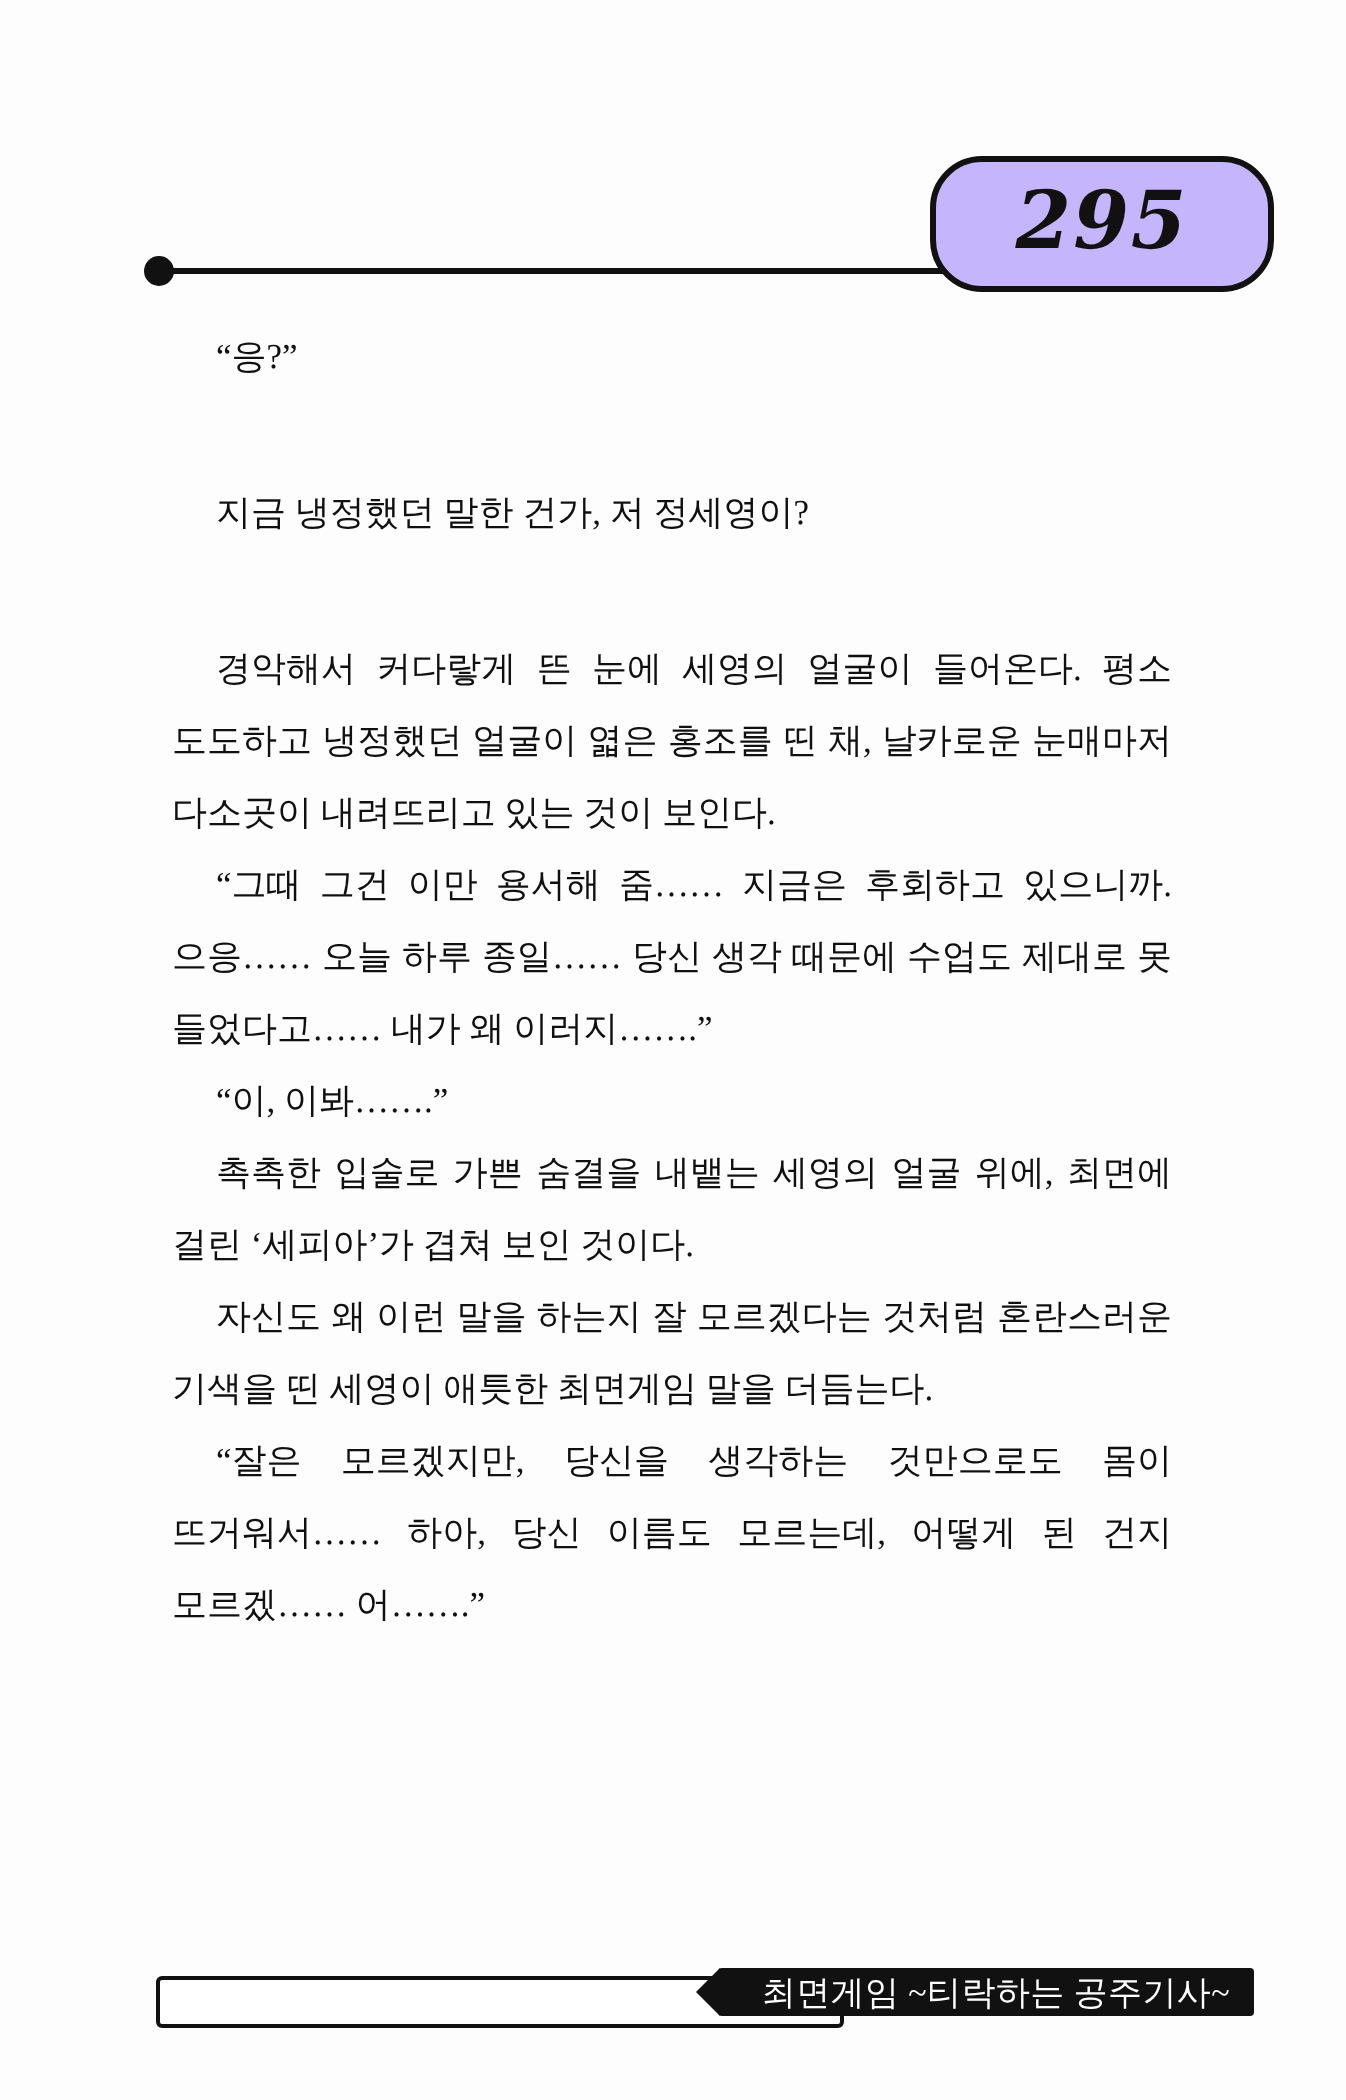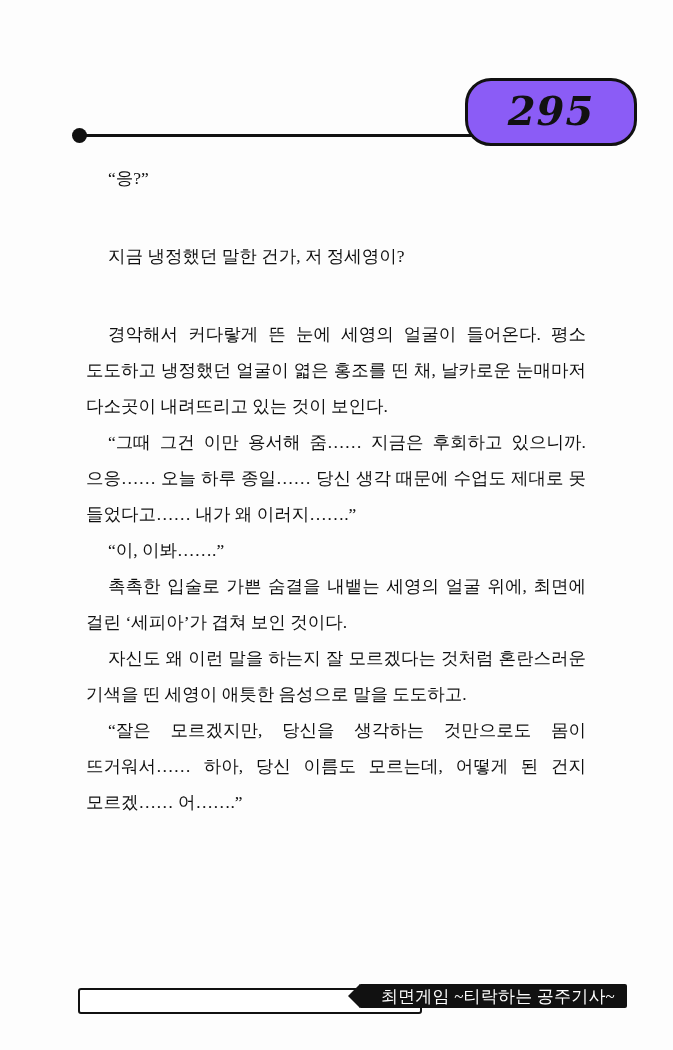--- a/index.html
+++ b/index.html
@@ -48,21 +48,21 @@
     background: #111;
   }
   .pagenum-box {
     position: absolute;
     right: 0px;
     top: 0px;
     width: 166px;
     height: 62px;
     border: 3px solid #111;
     border-radius: 26px;
-    background: #8b5cf6;
+    background: #c4b5fd;
     display: flex;
     align-items: center;
     justify-content: center;
   }
   .pagenum {
     font-family: "DejaVu Serif", serif;
     font-style: italic;
     font-weight: bold;
     font-size: 40px;
     letter-spacing: 1px;
@@ -150,21 +150,21 @@
 
   <div class="body-text" id="body-text">
       <p class="para">“응?”</p>
       <div class="gap-lg"></div>
       <p class="para">지금 냉정했던 말한 건가, 저 정세영이?</p>
       <div class="gap-lg"></div>
       <p class="para">경악해서 커다랗게 뜬 눈에 세영의 얼굴이 들어온다. 평소 도도하고 냉정했던 얼굴이 엷은 홍조를 띤 채, 날카로운 눈매마저 다소곳이 내려뜨리고 있는 것이 보인다.</p>
       <p class="para">“그때 그건 이만 용서해 줌…… 지금은 후회하고 있으니까. 으응…… 오늘 하루 종일…… 당신 생각 때문에 수업도 제대로 못 들었다고…… 내가 왜 이러지…….”</p>
       <p class="para">“이, 이봐…….”</p>
       <p class="para">촉촉한 입술로 가쁜 숨결을 내뱉는 세영의 얼굴 위에, 최면에 걸린 ‘세피아’가 겹쳐 보인 것이다.</p>
-      <p class="para">자신도 왜 이런 말을 하는지 잘 모르겠다는 것처럼 혼란스러운 기색을 띤 세영이 애틋한 음성으로 말을 도도하고.</p>
+      <p class="para">자신도 왜 이런 말을 하는지 잘 모르겠다는 것처럼 혼란스러운 기색을 띤 세영이 애틋한 최면게임 말을 더듬는다.</p>
       <p class="para">“잘은 모르겠지만, 당신을 생각하는 것만으로도 몸이 뜨거워서…… 하아, 당신 이름도 모르는데, 어떻게 된 건지 모르겠…… 어…….”</p>
     </div>
 
   <div class="footer">
     <div class="footer-bar"></div>
     <div class="footer-tab">최면게임 ~티락하는 공주기사~</div>
   </div>
 
 </div>
 

